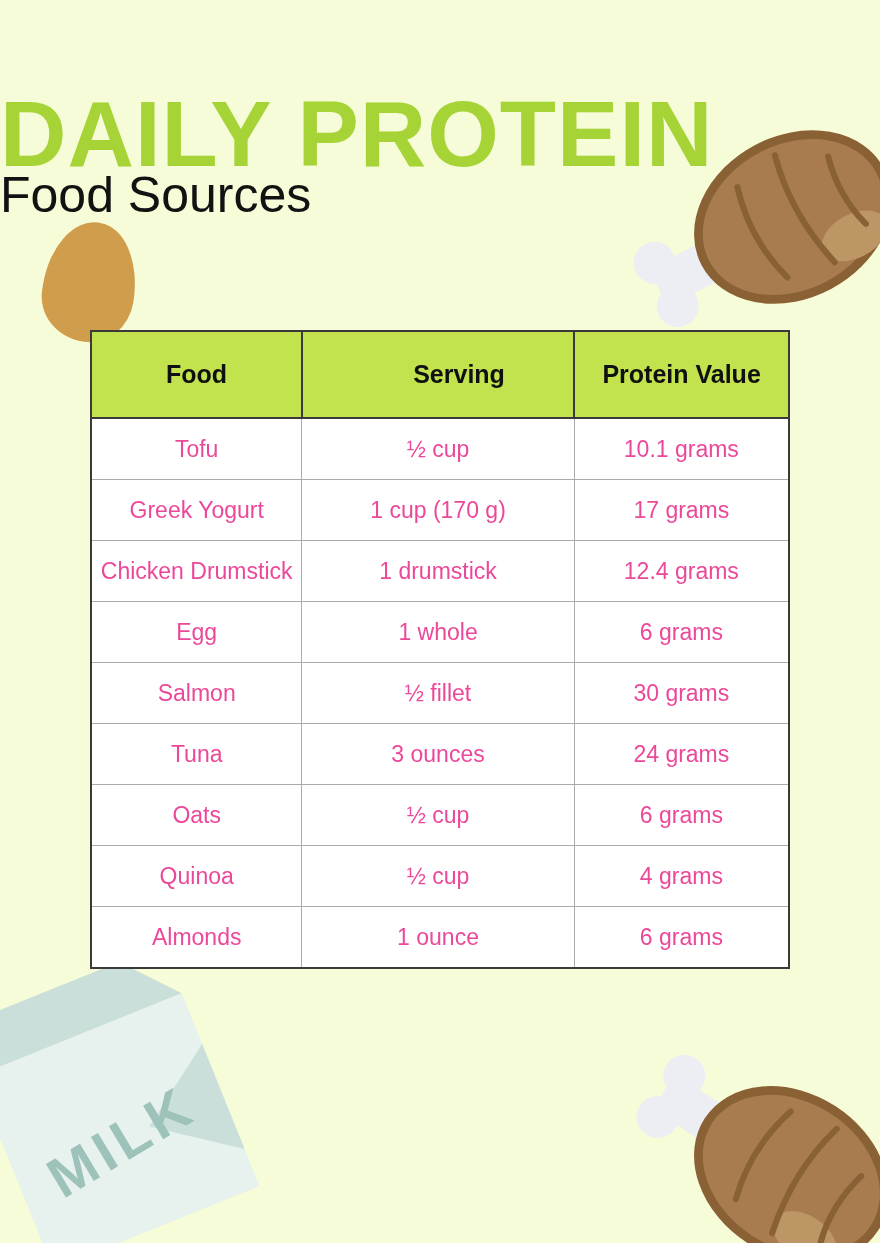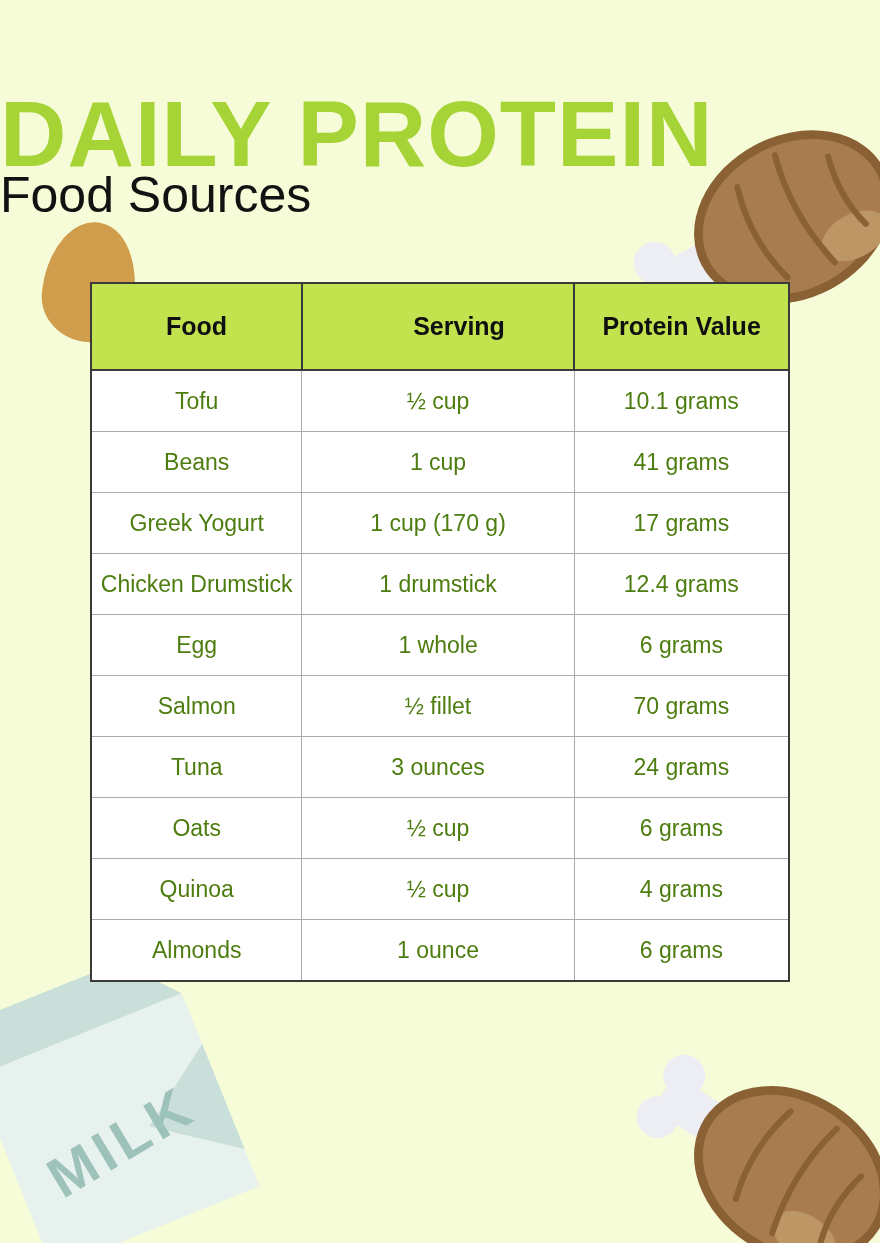--- a/index.html
+++ b/index.html
@@ -36,23 +36,23 @@
     border:2px solid var(--table-outer-border, #3a3a3a);
     font-size:25px; font-weight:bold; color:#101010; text-align:center;
   }
   .food-table th:nth-child(1){ width:32%; }
   .food-table th:nth-child(2){ width:35.4%;padding-left:42px; }
   .food-table th:nth-child(3){ width:32.6%; }
   .food-table td {
     height:60px; padding:0;
     background:var(--row-bg, #ffffff);
     border:1px solid var(--row-border, #ababab);
-    font-size:23px; color:#4d7c0f; text-align:center;
+    font-size:23px; color:#ec4899; text-align:center;
   }
-  .food-table { border:2px solid var(--table-outer-border, #3a3a3a); }
+  .food-table { border:2px solid var(--table-outer-border, #3a3a3a);margin-top:48px; }
 
   
   .egg {
     position:absolute; left:44px; top:222px; width:92px; height:120px;
     background:var(--egg-brown, #cf9d4c);
     border-radius:50% 50% 47% 53% / 60% 62% 40% 38%;
     transform:rotate(9deg); z-index:1;
   }
   .drumstick { position:absolute; width:280px; height:175px; z-index:1; }
   .drumstick-top    { left:622px; top:146px;  transform:rotate(-28deg); }
@@ -118,43 +118,38 @@
         <th>Protein Value</th>
       </tr>
     </thead>
     <tbody>
         <tr>
           <td>Tofu</td>
           <td>½ cup</td>
           <td>10.1 grams</td>
         </tr>
         <tr>
-          <td>Beans</td>
-          <td>1 cup</td>
-          <td>41 grams</td>
-        </tr>
-        <tr>
           <td>Greek Yogurt</td>
           <td>1 cup (170 g)</td>
           <td>17 grams</td>
         </tr>
         <tr>
           <td>Chicken Drumstick</td>
           <td>1 drumstick</td>
           <td>12.4 grams</td>
         </tr>
         <tr>
           <td>Egg</td>
           <td>1 whole</td>
           <td>6 grams</td>
         </tr>
         <tr>
           <td>Salmon</td>
           <td>½ fillet</td>
-          <td>70 grams</td>
+          <td>30 grams</td>
         </tr>
         <tr>
           <td>Tuna</td>
           <td>3 ounces</td>
           <td>24 grams</td>
         </tr>
         <tr>
           <td>Oats</td>
           <td>½ cup</td>
           <td>6 grams</td>

